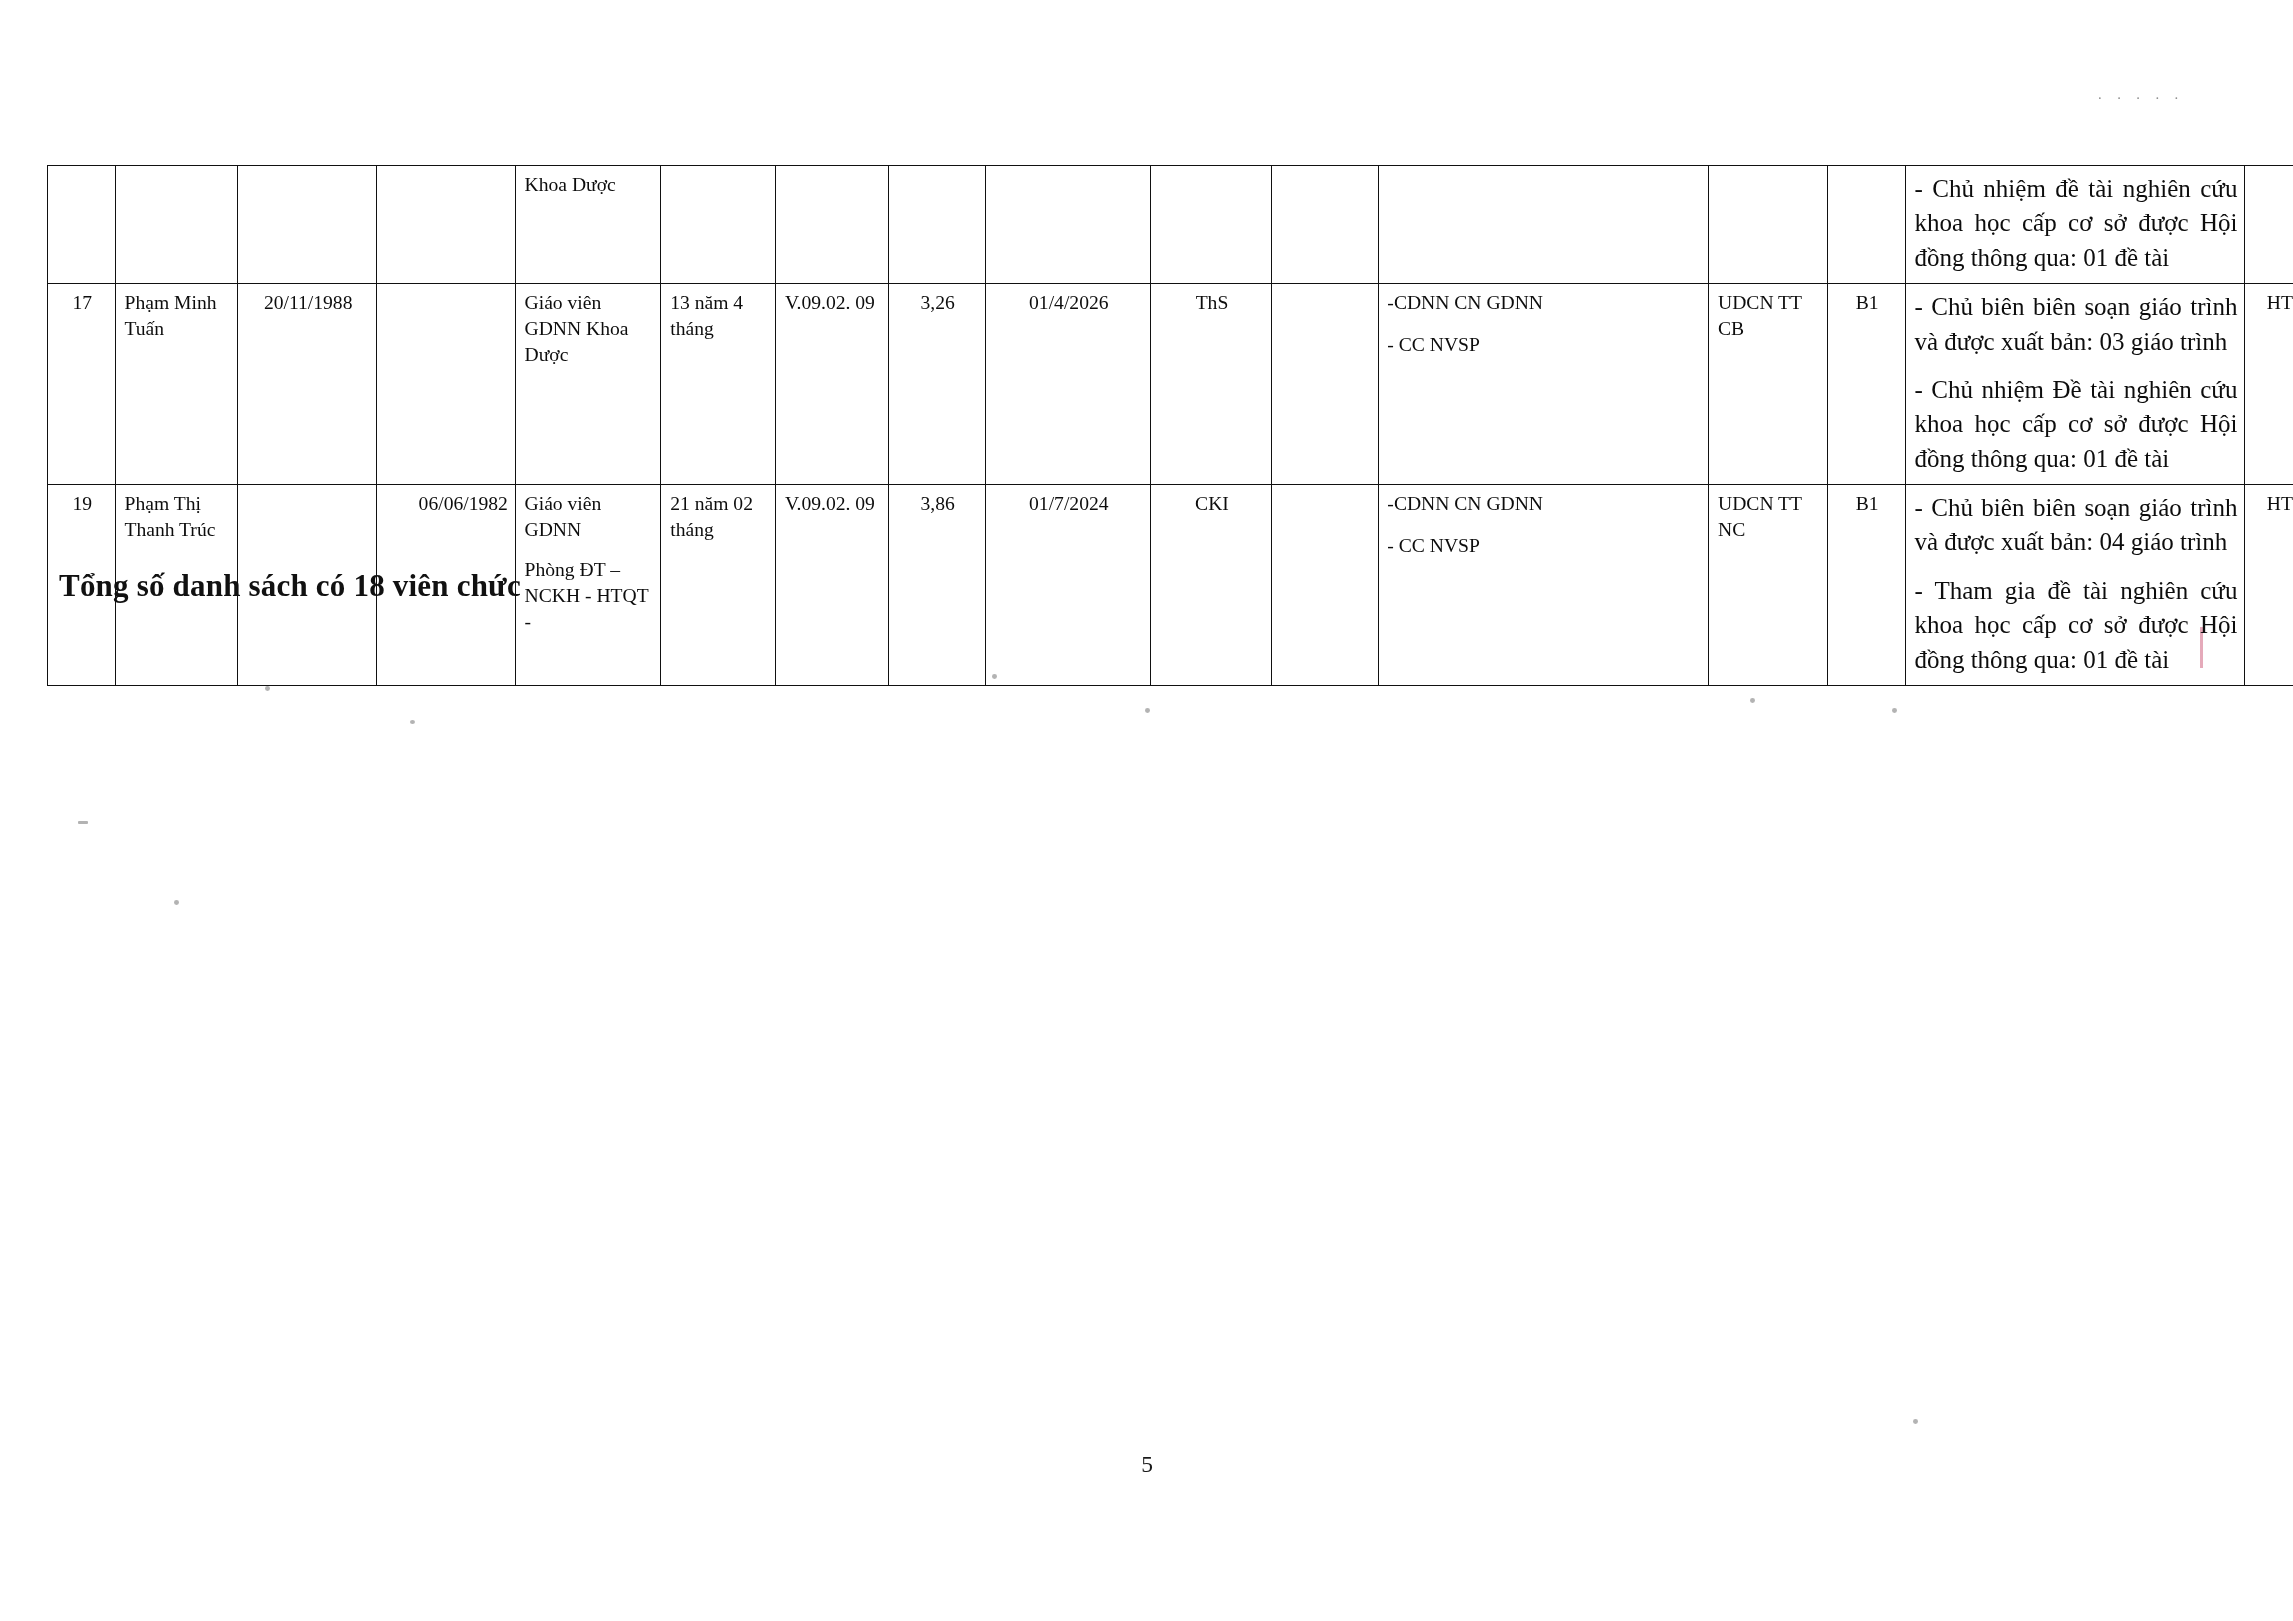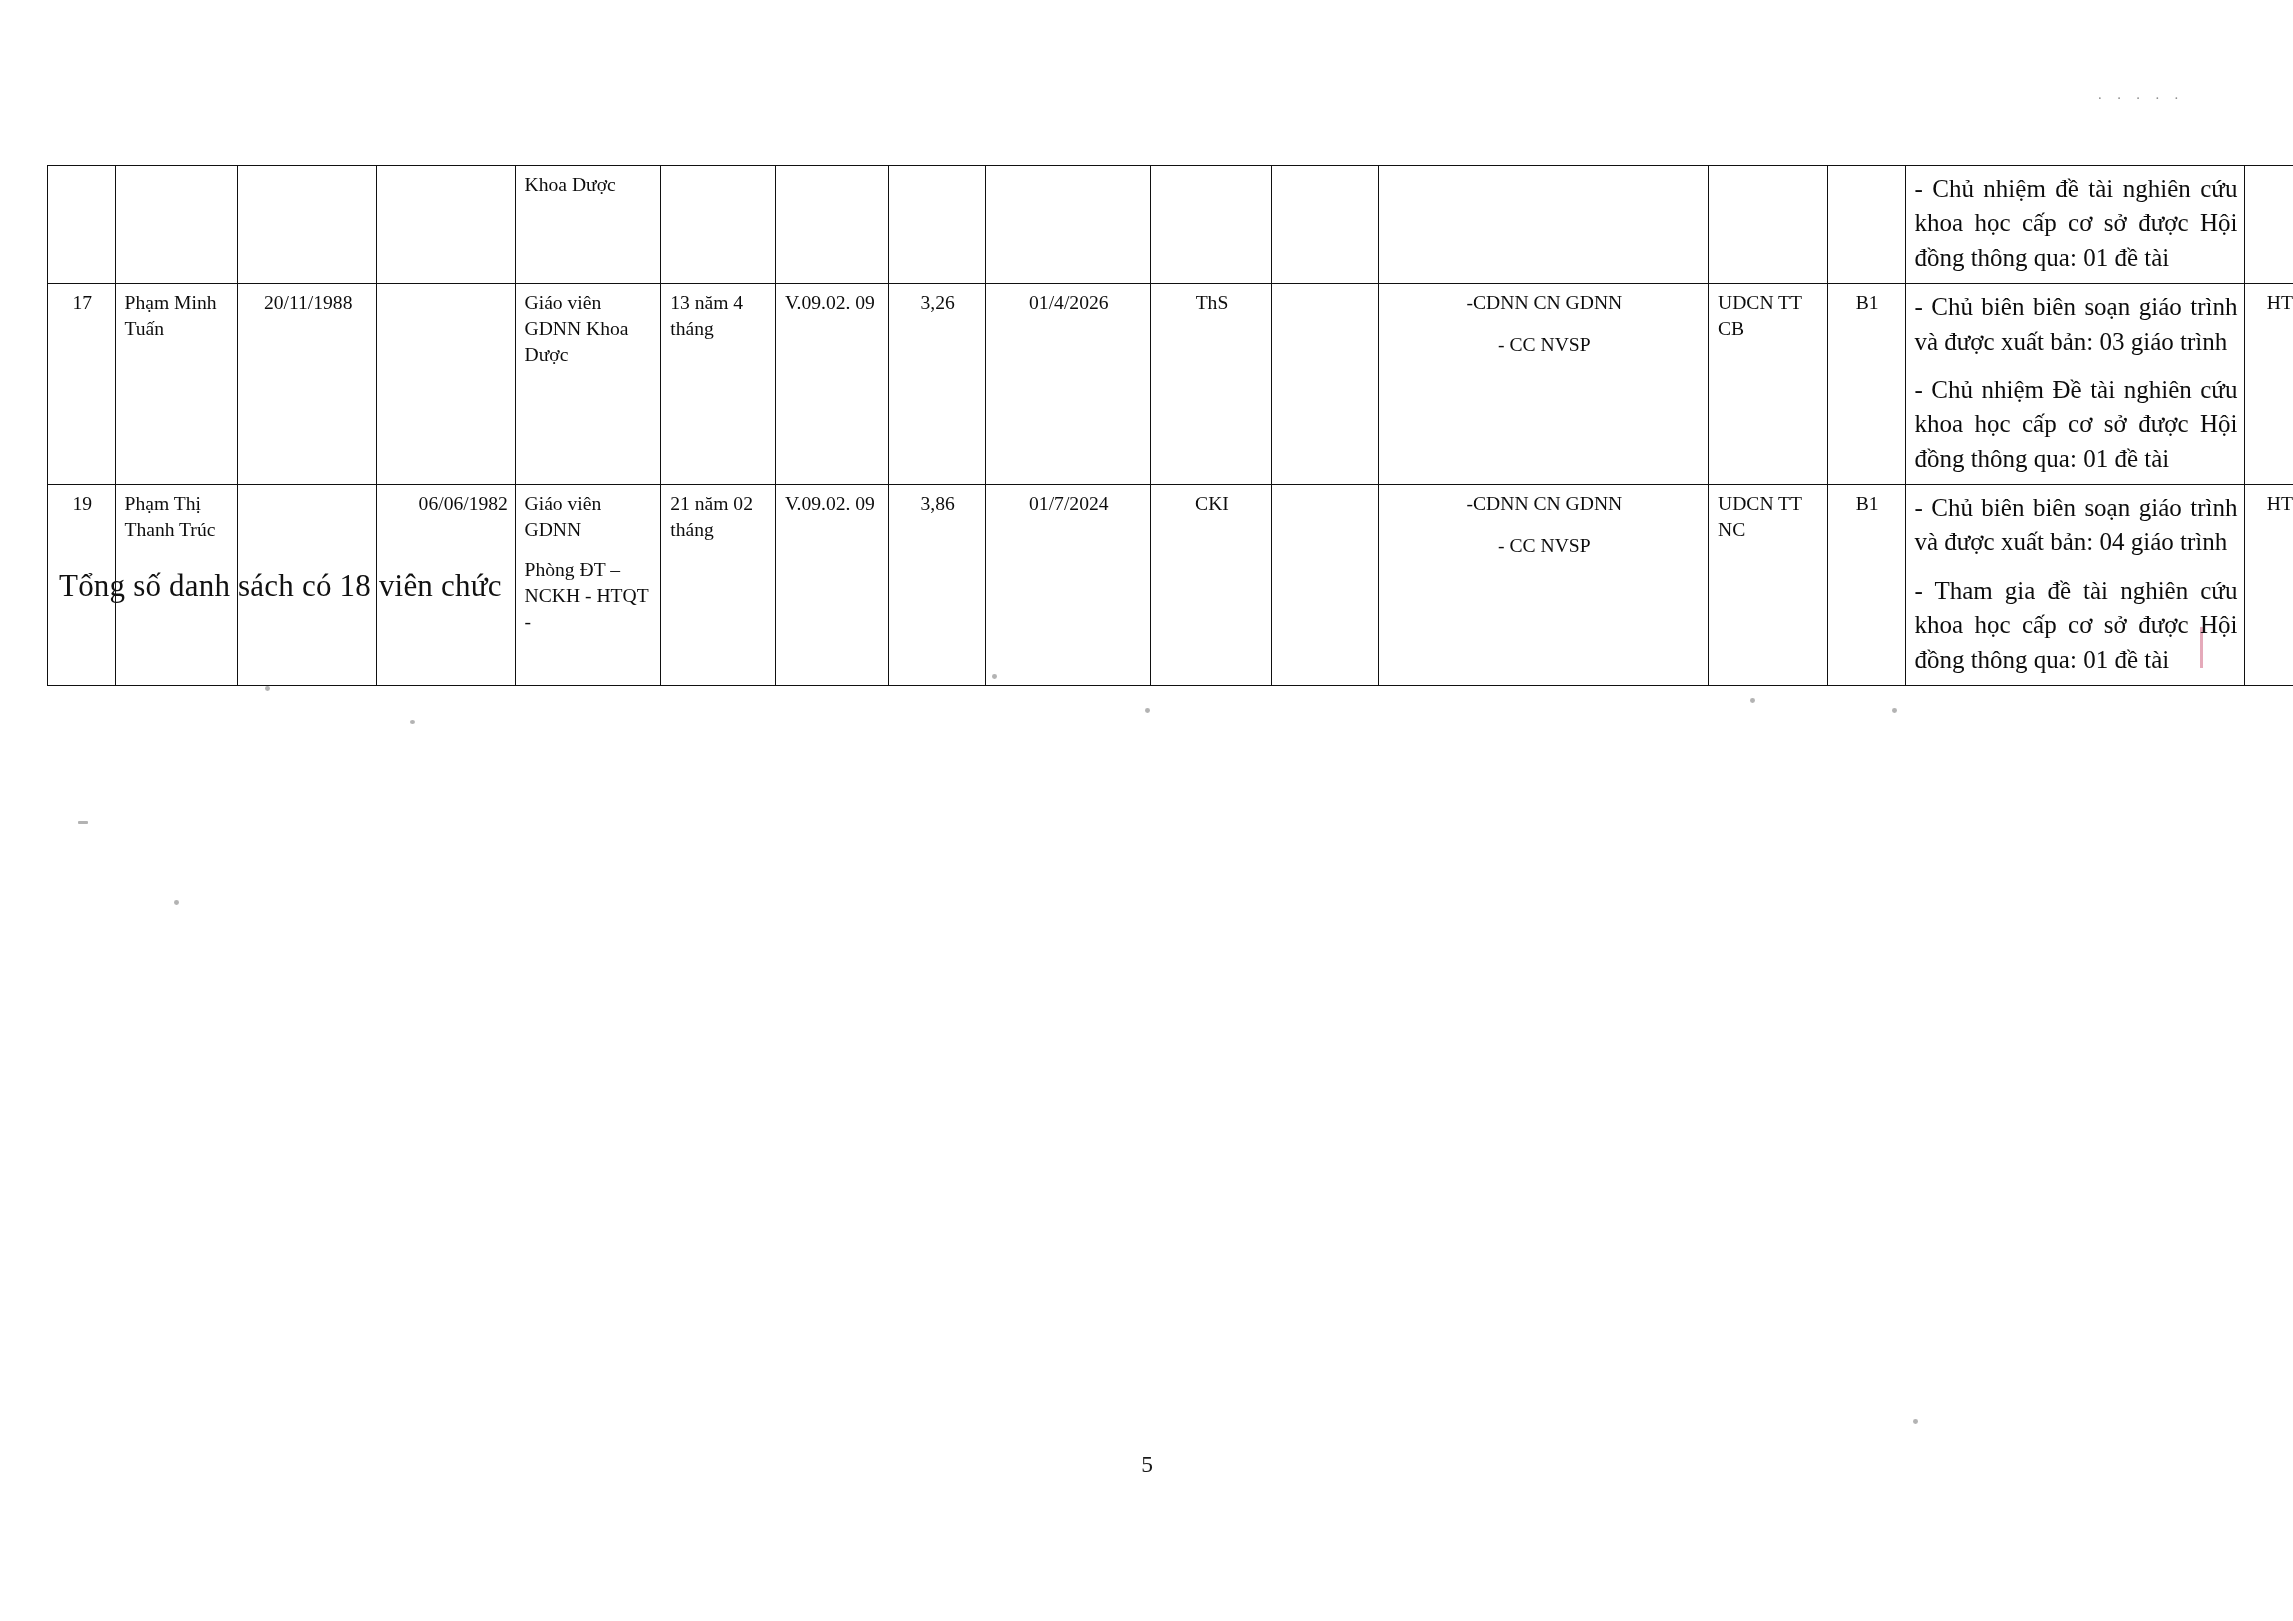--- a/index.html
+++ b/index.html
@@ -44,21 +44,21 @@
   .c-name  { width: 106px; }
   .c-dob   { width: 122px; text-align: center; vertical-align: middle;}
   .c-dob2  { width: 122px; text-align: right; vertical-align: middle;}
   .c-pos   { width: 129px; }
   .c-years { width: 98px; }
   .c-code  { width: 96px;  vertical-align: middle;}
   .c-coef  { width: 80px;  text-align: center; vertical-align: middle;}
   .c-date  { width: 149px; text-align: center; vertical-align: middle;}
   .c-deg   { width: 104px; text-align: center; vertical-align: middle;}
   .c-blank { width: 90px; }
-  .c-cert  { width: 314px; text-align: center; vertical-align: middle;}
+  .c-cert  { width: 314px; text-align: left; vertical-align: middle;}
   .c-it    { width: 102px; vertical-align: middle;}
   .c-lang  { width: 61px;  text-align: center; vertical-align: middle;}
   .c-ach   { width: 323px; }
   .c-eval  { width: 110px; text-align: center; vertical-align: middle;}
 
   .ach-line {
     display: block;
     text-align: justify;
     font-size: 25px;
     line-height: 1.38;
@@ -74,21 +74,21 @@
 
   .pos-line { display: block; }
   .pos-gap  { display: block; height: 13.7px; }
 
   
   .summary {
     position: absolute;
     top: 568px;
     left: 59px;
     font-family: "Liberation Serif", serif;
-    font-weight: normal;
+    font-weight: bold;
     font-size: 31px;
     letter-spacing: 0.2px;
     color: #111;
   }
 
   
   .page-number {
     position: absolute;
     top: 1451px;
     left: 0;

